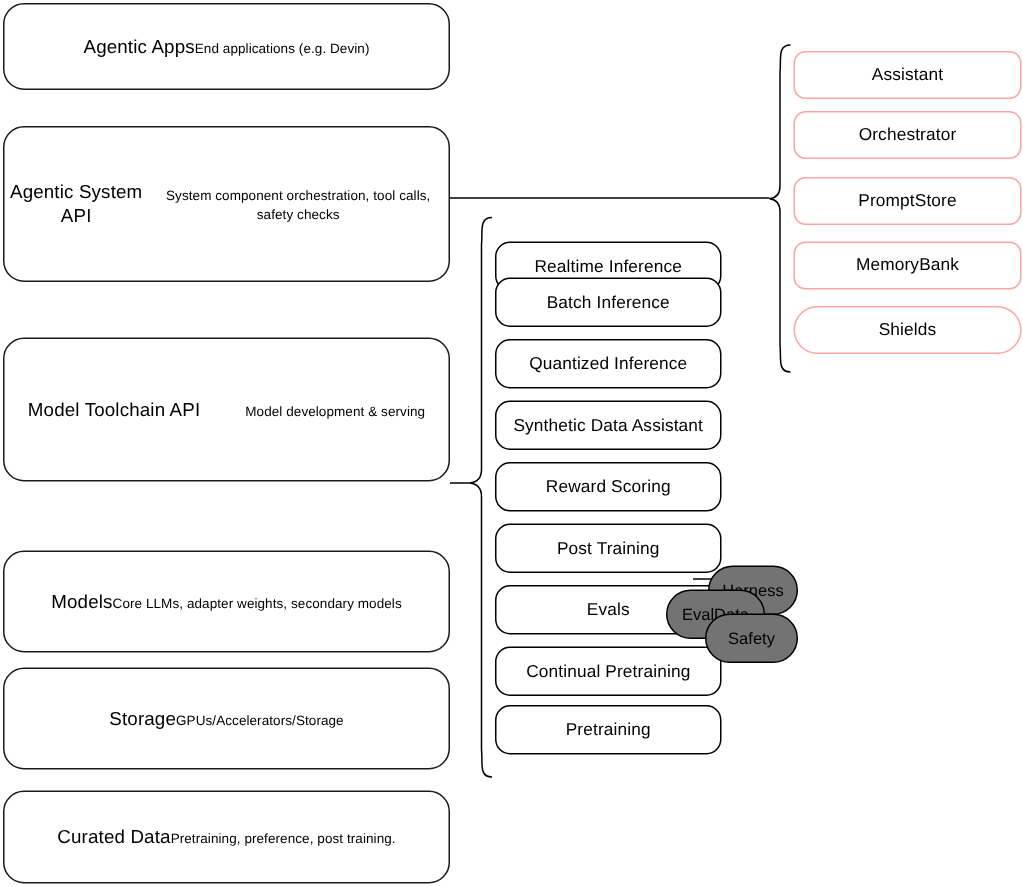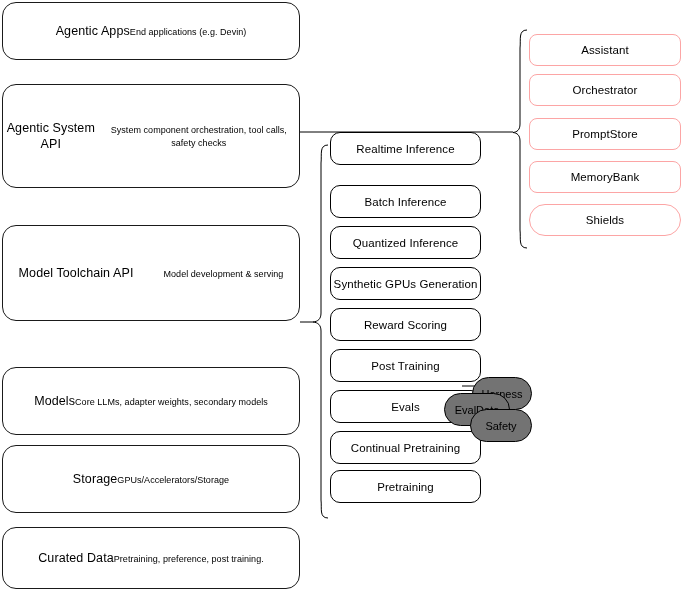--- a/index.html
+++ b/index.html
@@ -175,31 +175,31 @@
   <div class="box layer" style="top:445px; height:68px;">
     <div class="title">Storage</div>
     <div class="subtitle">GPUs/Accelerators/Storage</div>
   </div>
 
   <div class="box layer" style="top:527px; height:62px;">
     <div class="title">Curated Data</div>
     <div class="subtitle">Pretraining, preference, post training.</div>
   </div>
 
-  <div class="box mid" style="top:132px;">
+  <div class="box mid" style="top:161px;">
     <div class="title">Realtime Inference</div>
   </div>
   <div class="box mid" style="top:185px;">
     <div class="title">Batch Inference</div>
   </div>
   <div class="box mid" style="top:226px;">
     <div class="title">Quantized Inference</div>
   </div>
   <div class="box mid" style="top:267px;">
-    <div class="title">Synthetic GPUs Generation</div>
+    <div class="title">Synthetic Data Assistant</div>
   </div>
   <div class="box mid" style="top:308px;">
     <div class="title">Reward Scoring</div>
   </div>
   <div class="box mid" style="top:349px;">
     <div class="title">Post Training</div>
   </div>
   <div class="box mid" style="top:390px;">
     <div class="title">Evals</div>
   </div>

